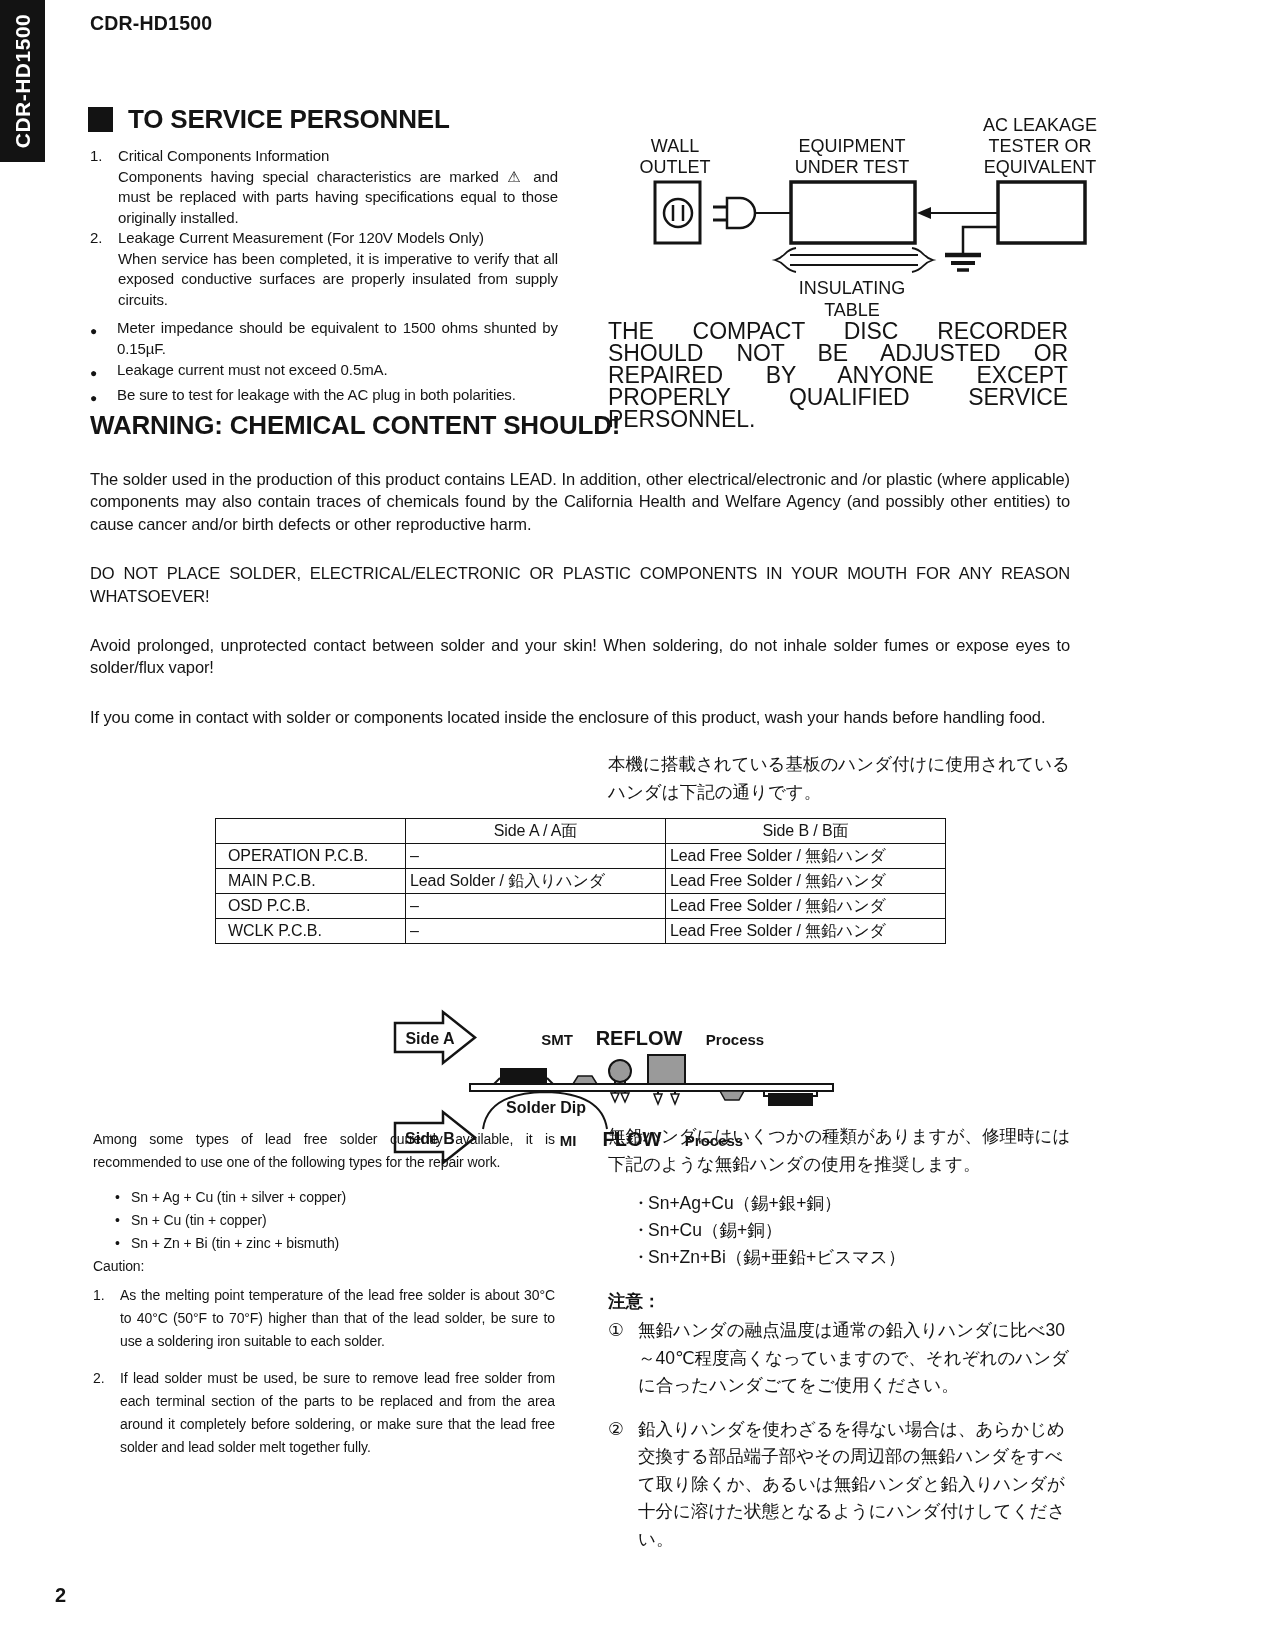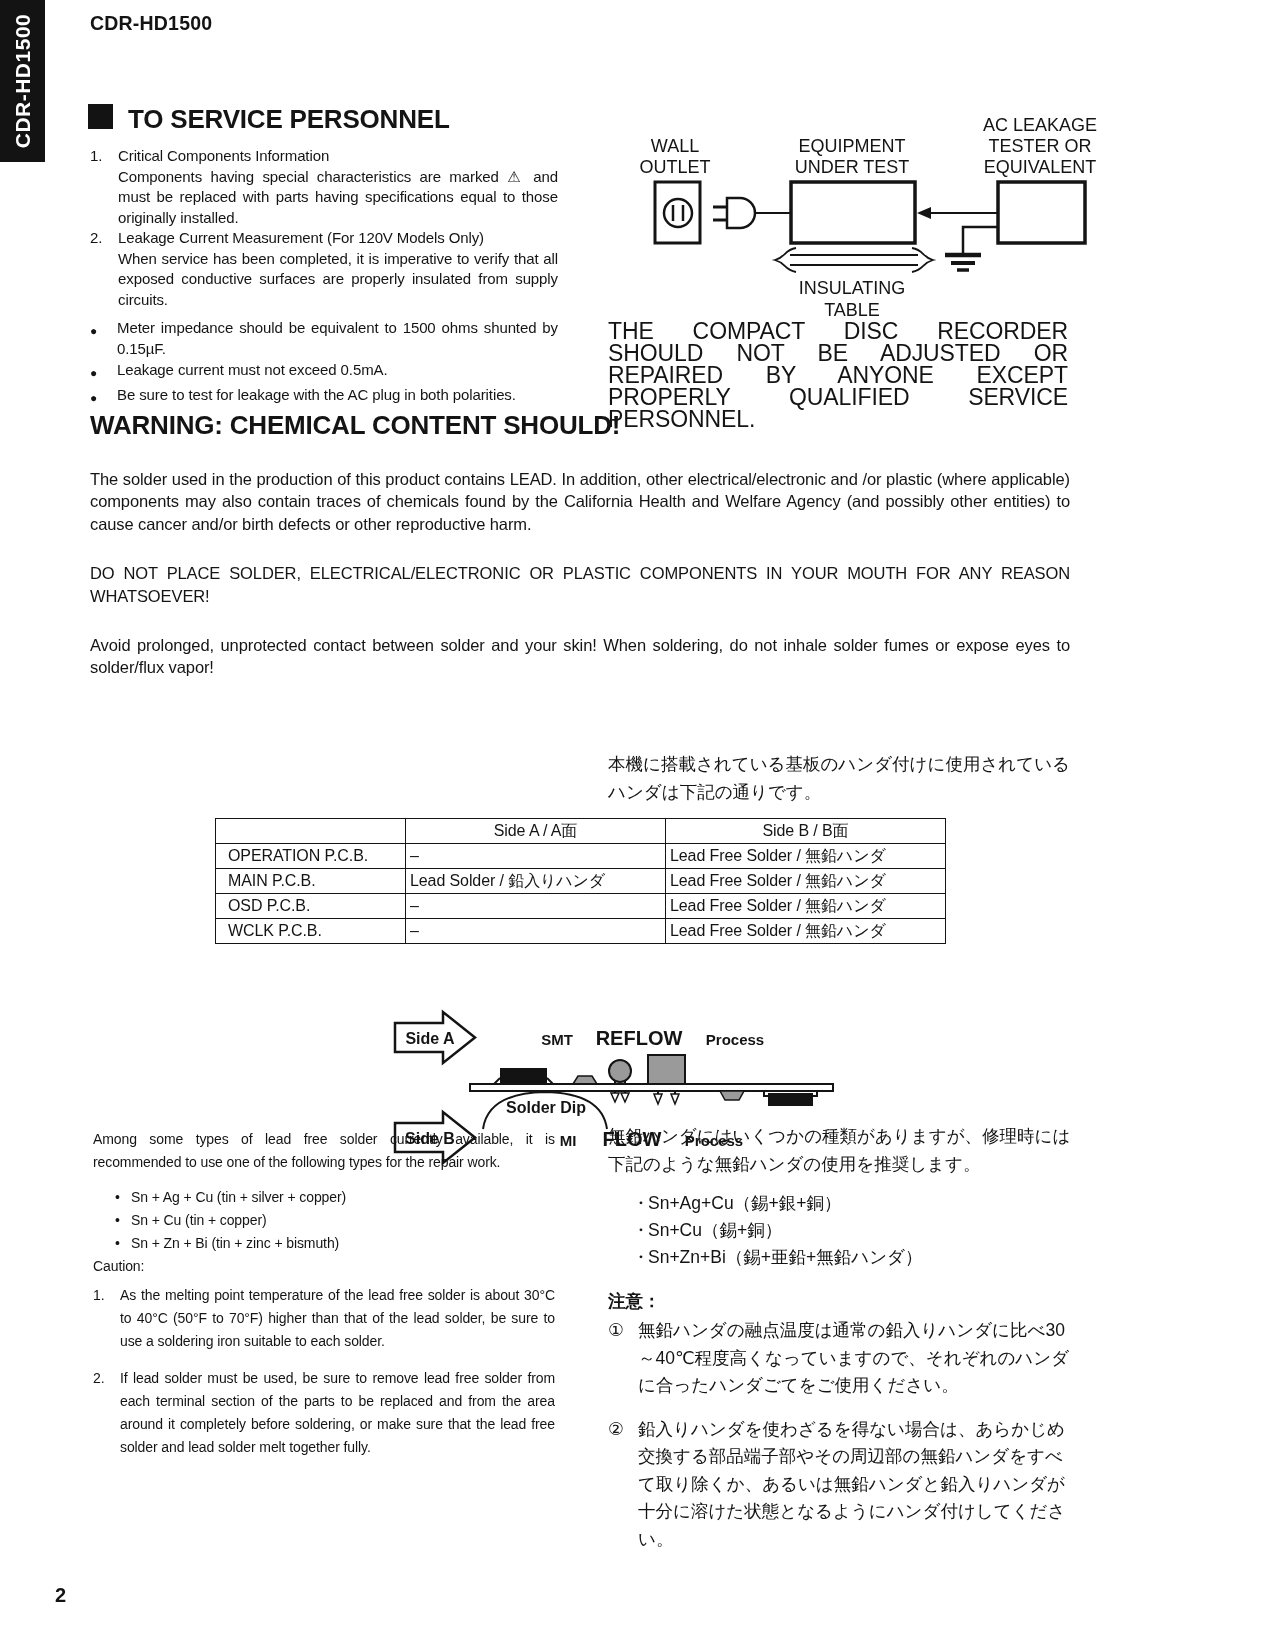--- a/index.html
+++ b/index.html
@@ -15,21 +15,21 @@
   .sidebar-tab .vtext {
     position:absolute; top:0; left:0; width:162px; height:45px;
     transform: rotate(-90deg) translateX(-162px); transform-origin: top left;
     color:#fff; font-weight:bold; font-size:21px; line-height:45px;
     text-align:center; letter-spacing:0.5px;
   }
 
   .model-header { left:90px; top:12px; font-size:19.5px; font-weight:bold; letter-spacing:0.2px; }
 
   
-  .sp-title { left:88px; top:104px; display:flex; align-items:flex-start; gap:15px; }
+  .sp-title { left:88px; top:104px; display:flex; align-items:center; gap:15px; }
   .sp-title .sq { width:25px; height:25px; background:#131313; flex:0 0 auto; }
   .sp-title h1 { font-size:26px; font-weight:bold; letter-spacing:-0.2px; }
 
   .sp-list { left:90px; top:146px; width:468px; font-size:15px; line-height:20.5px; letter-spacing:-0.1px; }
   .num-item { display:flex; }
   .num-item .n { width:28px; flex:0 0 auto; }
   .num-item .c { flex:1; text-align:justify; }
   .sp-bullets { margin-top:8px; }
   .bullet-row { display:flex; margin-top:1px; }
   .bullet-row .g { width:27px; flex:0 0 auto; font-size:12px; padding-top:3px; }
@@ -179,20 +179,21 @@
     <text x="264" y="208" text-anchor="middle">TABLE</text>
   </svg>
 
   <div class="abs diagram-caption">THE COMPACT DISC RECORDER SHOULD NOT BE ADJUSTED OR REPAIRED BY ANYONE EXCEPT PROPERLY QUALIFIED SERVICE PERSONNEL.</div>
 
   <div class="abs warning">
     <h2>WARNING: CHEMICAL CONTENT SHOULD!</h2>
     <p>The solder used in the production of this product contains LEAD.  In addition, other electrical/electronic and /or plastic (where applicable) components may also contain traces of chemicals found by the California Health and Welfare Agency (and possibly other entities) to cause cancer and/or birth defects or other reproductive harm.</p>
     <p>DO NOT PLACE SOLDER, ELECTRICAL/ELECTRONIC OR PLASTIC COMPONENTS IN YOUR MOUTH FOR ANY REASON WHATSOEVER!</p>
     <p>Avoid prolonged, unprotected contact between solder and your skin!  When soldering, do not inhale solder fumes or expose eyes to solder/flux vapor!</p>
+    <p>If you come in contact with solder or components located inside the enclosure of this product, wash your hands before handling food.</p>
   </div>
 
   <div class="abs intro-ja">本機に搭載されている基板のハンダ付けに使用されているハンダは下記の通りです。</div>
 
   <table class="abs solder-table">
     <tbody>
         <tr>
       <th class="c1"></th>
       <th class="c2">Side A / A面</th>
       <th class="c3">Side B / B面</th>
@@ -308,21 +309,21 @@
       <div class="type-row">
         <span class="g">・</span>
         <span>Sn+Ag+Cu（錫+銀+銅）</span>
       </div>
       <div class="type-row">
         <span class="g">・</span>
         <span>Sn+Cu（錫+銅）</span>
       </div>
       <div class="type-row">
         <span class="g">・</span>
-        <span>Sn+Zn+Bi（錫+亜鉛+無鉛ハンダ）</span>
+        <span>Sn+Zn+Bi（錫+亜鉛+ビスマス）</span>
       </div>
     </div>
     <div class="caution-h-ja">注意：</div>
     <div class="cj-item">
       <span class="n">①</span>
       <div class="c">無鉛ハンダの融点温度は通常の鉛入りハンダに比べ30～40℃程度高くなっていますので、それぞれのハンダに合ったハンダごてをご使用ください。</div>
     </div>
     <div class="cj-item second">
       <span class="n">②</span>
       <div class="c">鉛入りハンダを使わざるを得ない場合は、あらかじめ交換する部品端子部やその周辺部の無鉛ハンダをすべて取り除くか、あるいは無鉛ハンダと鉛入りハンダが十分に溶けた状態となるようにハンダ付けしてください。</div>

